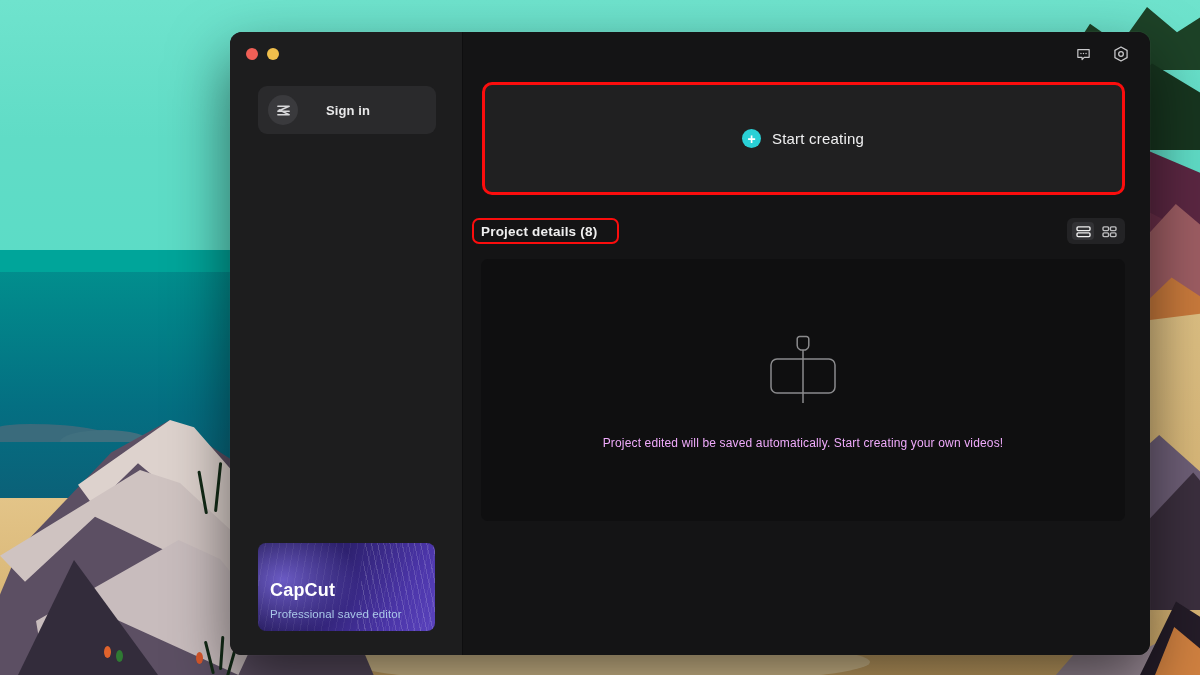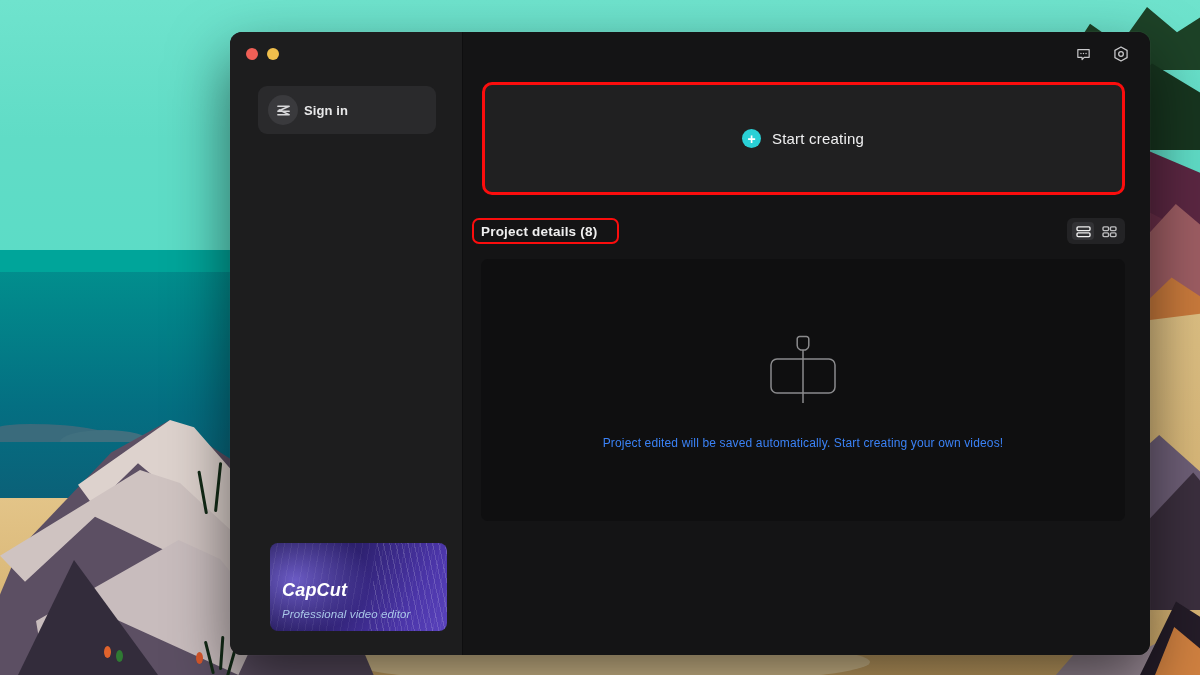--- a/index.html
+++ b/index.html
@@ -179,40 +179,39 @@
   .tl.red { background: #ef5f56; }
   .tl.yellow { background: #f0bf4c; }
 
   .signin-btn {
     position: absolute; left: 28px; top: 54px;
     width: 178px; height: 48px;
     background: #2a2a2c;
     border-radius: 9px;
     display: flex; align-items: center;
     padding-left: 10px;
-    gap: 6px;
+    gap: 28px;
     cursor: pointer;
   }
   .signin-avatar {
     width: 30px; height: 30px; border-radius: 50%;
     background: #3a3a3d;
     display: flex; align-items: center; justify-content: center;
   }
   .signin-label { font-size: 13px; color: #e8e8e9; font-weight: 600; letter-spacing: .1px; }
 
   .promo-card {
-    position: absolute; left: 40px; bottom: 24px;
+    position: absolute; left: 28px; bottom: 24px;
     width: 177px; height: 88px;
     border-radius: 8px;
     overflow: hidden;
     background:
       radial-gradient(ellipse 120px 90px at 14% 42%, #6b5bc4 0%, rgba(107,91,196,0) 62%),
       linear-gradient(118deg, #231a52 0%, #2e2170 42%, #4b35a8 78%, #5a43bd 100%);
     cursor: pointer;
-    font-style: italic;
   }
   .promo-rays {
     position: absolute; left: 0; top: 0; width: 100%; height: 100%;
     background: repeating-linear-gradient(100deg,
       rgba(255,255,255,.10) 0px, rgba(255,255,255,.10) 1px,
       rgba(255,255,255,0) 1px, rgba(255,255,255,0) 7px);
     opacity: .55;
   }
   .promo-rays2 {
     position: absolute; left: 58%; top: -20%; width: 70%; height: 140%;
@@ -293,21 +292,21 @@
   .empty-panel {
     position: absolute; left: 18px; top: 227px;
     width: 644px; height: 262px;
     background: #0f0f10;
     border-radius: 7px;
     display: flex; flex-direction: column;
     align-items: center; justify-content: center;
     gap: 22px;
   }
   .empty-text {
-    font-size: 12px; color: #3b82f6; letter-spacing: .15px;
+    font-size: 12px; color: #f0abfc; letter-spacing: .15px;
   }
 </style>
 </head>
 <body>
 
 <div id="desktop">
 
   <div class="wp-sky"></div>
   <div class="wp-sea"></div>
   <div class="wp-sea-far"></div>
@@ -363,21 +362,21 @@
             <path d="M4 18 L20 18 L6 11" fill="none" stroke="#d8d8da" stroke-width="2.1" stroke-linecap="round" stroke-linejoin="round"></path>
           </svg>
         </div>
         <div class="signin-label">Sign in</div>
       </div>
 
       <div class="promo-card">
         <div class="promo-rays"></div>
         <div class="promo-rays2"></div>
         <div class="promo-title">CapCut</div>
-        <div class="promo-sub">Professional video editor</div>
+        <div class="promo-sub">Professional saved editor</div>
       </div>
     </div>
 
     <div class="main">
 
       <div class="topbar">
         <div class="top-icon">
           <svg width="17" height="17" viewBox="0 0 24 24" aria-hidden="true">
             <path d="M4 5h16v11H13l-3 3.2V16H4z" fill="none" stroke="#c9c9cb" stroke-width="1.7" stroke-linejoin="round"></path>
             <circle cx="8.4" cy="10.5" r="1" fill="#c9c9cb"></circle>

